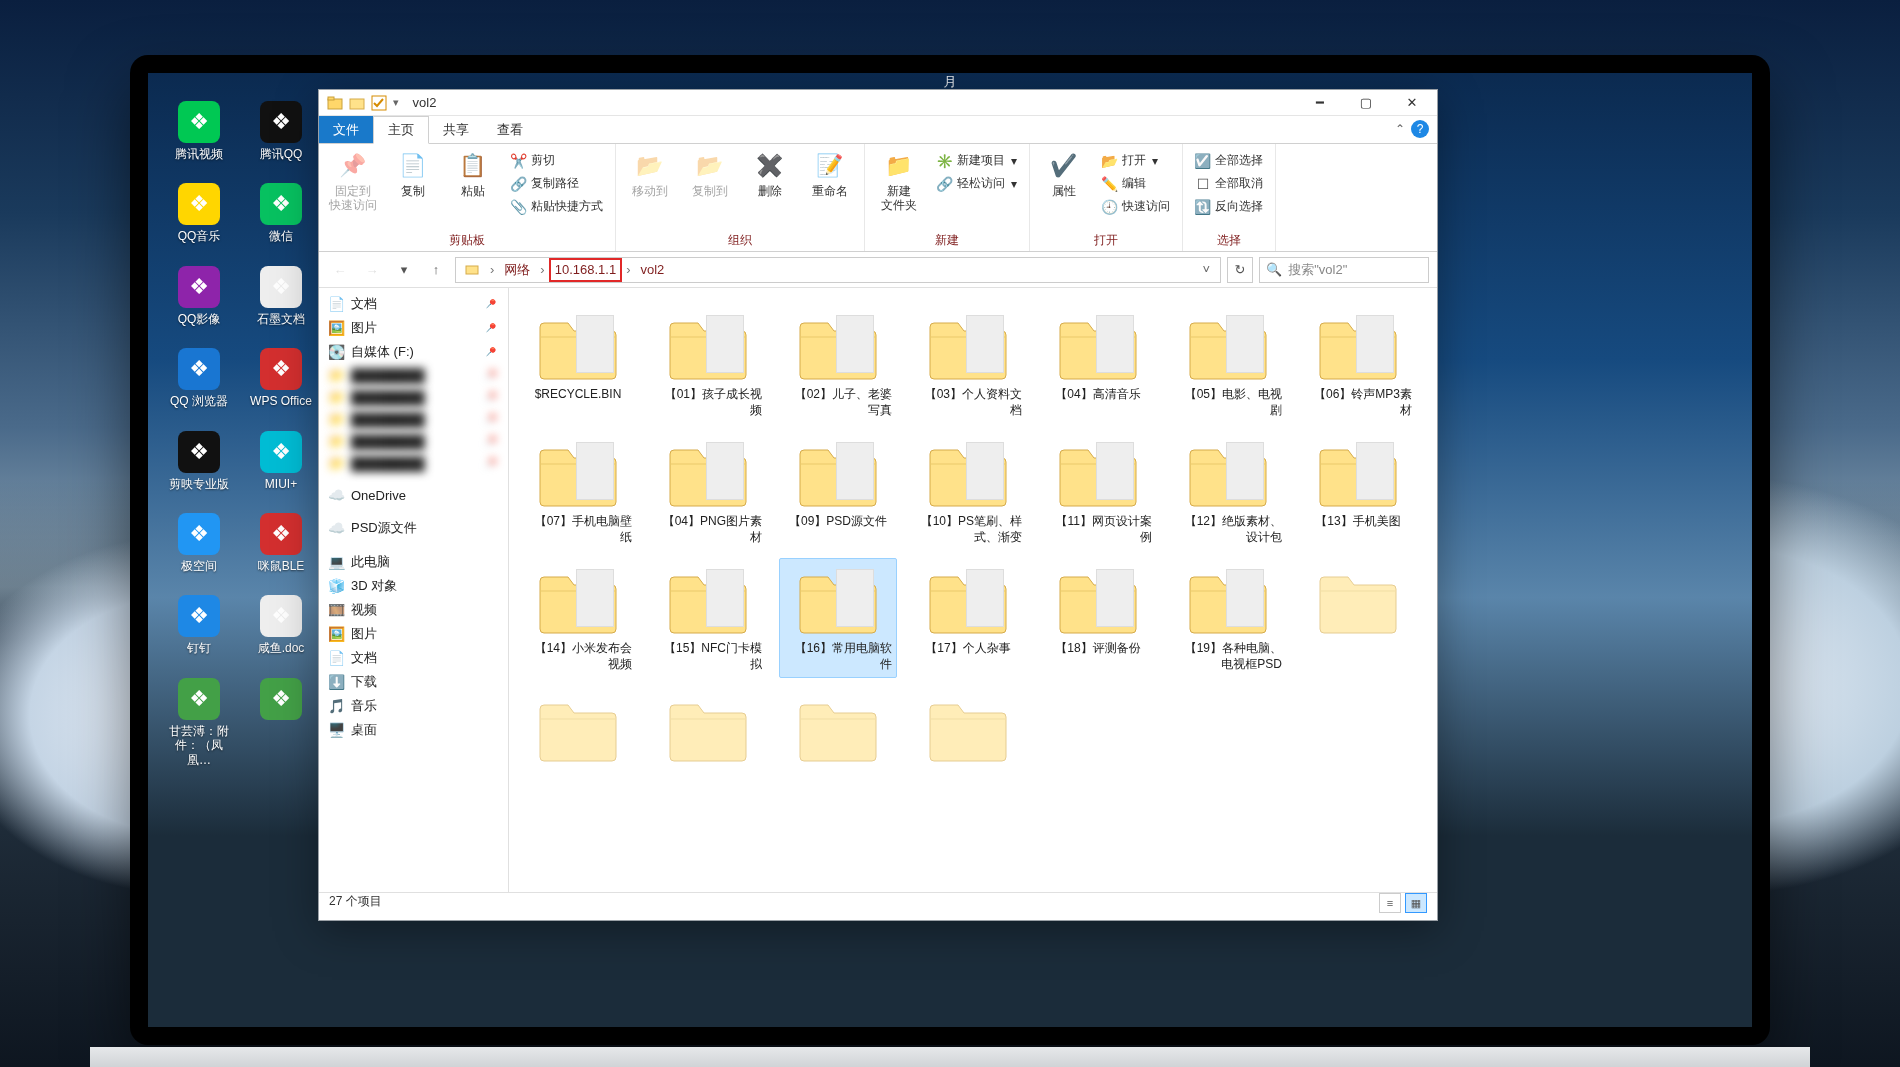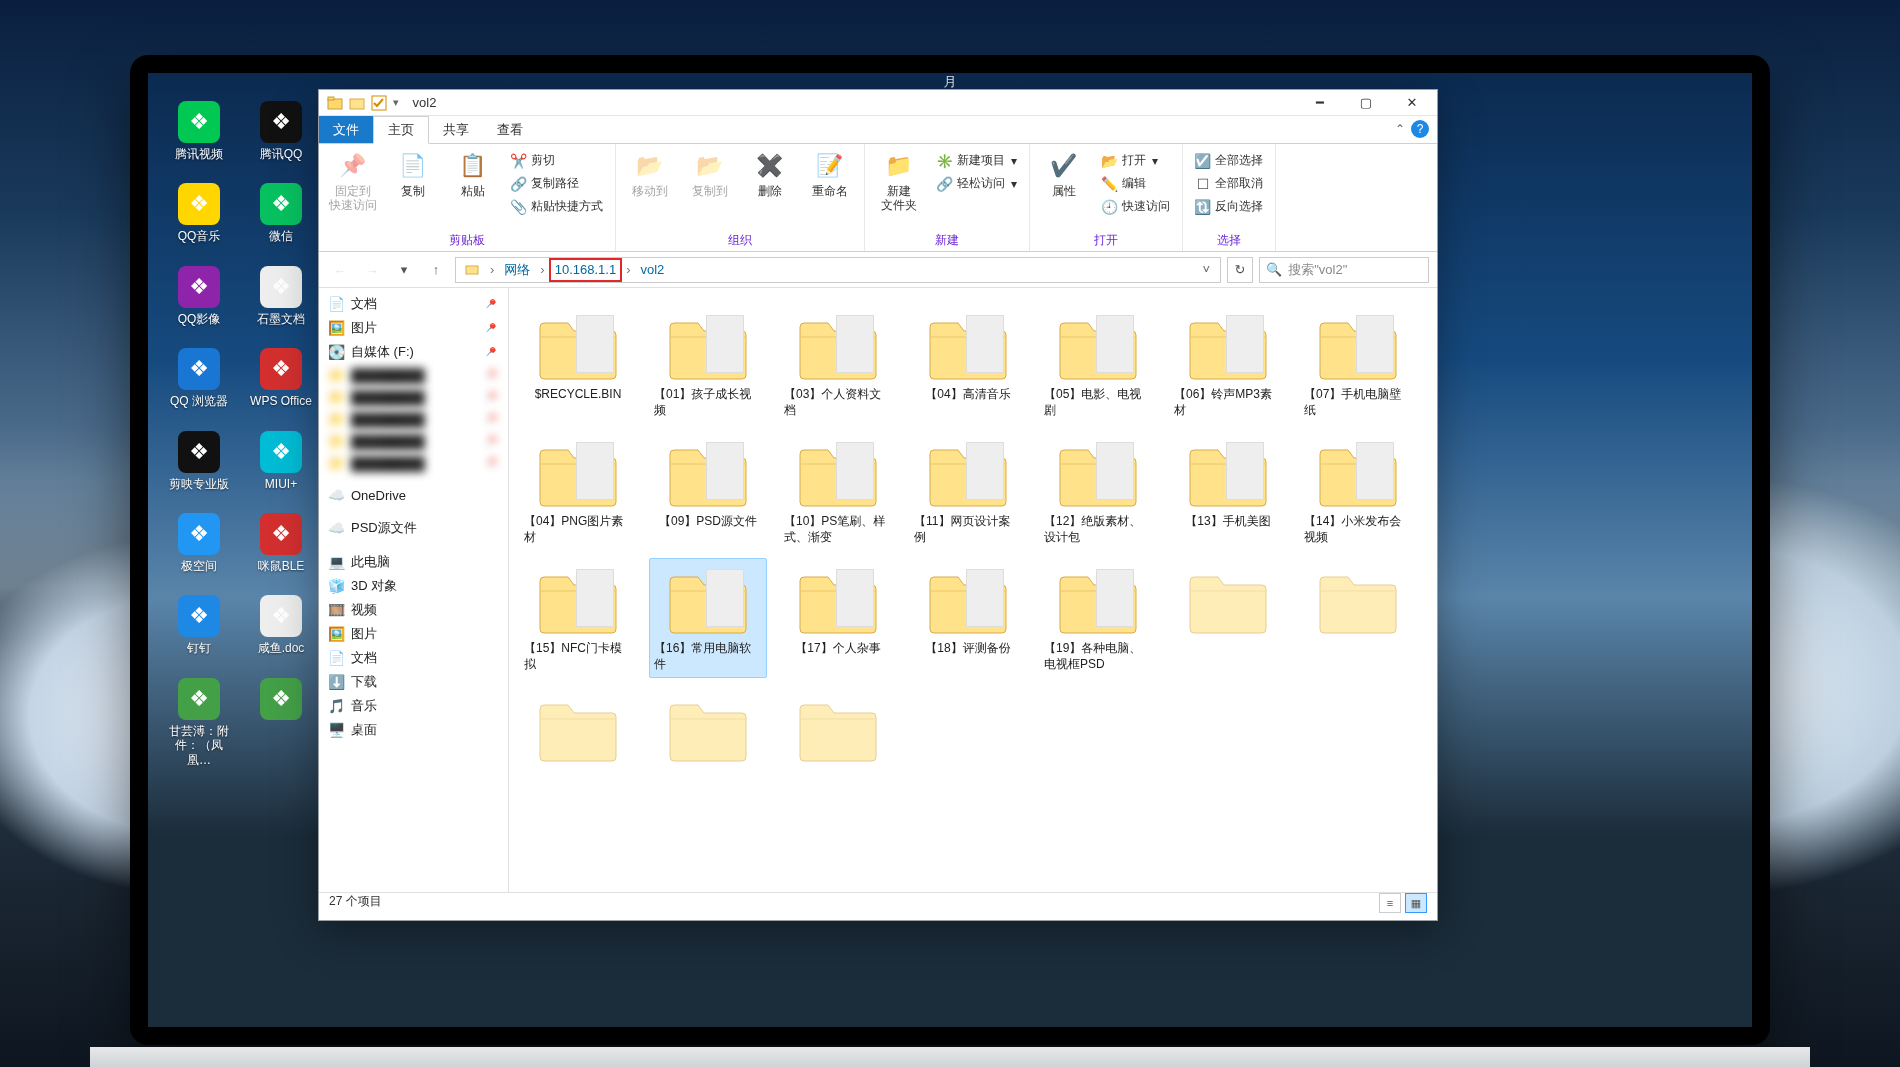--- a/index.html
+++ b/index.html
@@ -63,34 +63,34 @@
 .tabs { height:28px; display:flex; align-items:stretch; border-bottom:1px solid #d0d0d0; position:relative; background:#fff; }
 .tab { padding:0 14px; display:flex; align-items:center; color:#333; cursor:default; }
 .tab.file { background:#1979ca; color:#fff; }
 .tab.active { border:1px solid #d0d0d0; border-bottom:1px solid #fff; margin-bottom:-1px; background:#fff; }
 .help-icon { position:absolute; right:8px; top:4px; width:18px;height:18px;border-radius:50%;background:#1e88e5;color:#fff;display:flex;align-items:center;justify-content:center;font-size:12px; }
 .chevron-up { position:absolute; right:32px; top:6px; color:#666; font-size:12px; }
 
 .ribbon { height:108px; display:flex; border-bottom:1px solid #d0d0d0; background:#fff; }
 .ribbon-group { display:flex; flex-direction:column; padding:4px 6px 2px; border-right:1px solid #e8e8e8; }
 .ribbon-group .body { flex:1; display:flex; align-items:flex-start; gap:4px; }
-.ribbon-group .glabel { text-align:center; font-size:12px; color:#6d28d9; padding-top:2px; }
+.ribbon-group .glabel { text-align:center; font-size:12px; color:#7f1d1d; padding-top:2px; }
 .rb-big { width:56px; display:flex; flex-direction:column; align-items:center; gap:2px; padding:2px; }
 .rb-big .ic { width:32px;height:32px;color:#555;display:flex;align-items:center;justify-content:center;font-size:22px; }
 .rb-big .lbl { font-size:12px; color:#333; text-align:center; line-height:1.2; }
 .rb-small-col { display:flex; flex-direction:column; gap:2px; padding:2px; }
 .rb-small { display:flex; align-items:center; gap:4px; font-size:12px; color:#333; padding:2px 4px; white-space:nowrap; }
 .rb-small .ic { width:16px;height:16px;color:#555;display:flex;align-items:center;justify-content:center;font-size:14px; }
 .disabled { opacity:0.45; }
 
 .addrbar { height:36px; display:flex; align-items:center; gap:6px; padding:0 8px; border-bottom:1px solid #e0e0e0; background:#fff; }
 .nav-btn { width:26px;height:26px;display:flex;align-items:center;justify-content:center;color:#555;border-radius:2px; }
 .nav-btn.disabled { color:#bbb; }
 .bc-box { flex:1; height:26px; border:1px solid #ccc; display:flex; align-items:center; padding:0 2px; background:#fff; position:relative; }
-.bc-seg { display:flex; align-items:center; gap:2px; padding:0 6px; height:100%; color:#0369a1; }
+.bc-seg { display:flex; align-items:center; gap:2px; padding:0 6px; height:100%; color:#7f1d1d; }
 .bc-chev { color:#777; padding:0 4px; }
 .bc-highlight { border:2px solid #e12828; padding:1px 4px; }
 .bc-down { margin-left:auto; padding:0 8px; color:#666; }
 .refresh { width:26px;height:26px;border:1px solid #ccc;display:flex;align-items:center;justify-content:center;color:#555; }
 .search { width:170px; height:26px; border:1px solid #ccc; display:flex; align-items:center; padding:0 6px; gap:6px; color:#888; }
 
 .body-area { flex:1; display:flex; min-height:0; }
 .sidebar { width:190px; border-right:1px solid #e0e0e0; overflow-y:auto; padding:4px 0; position:relative; }
 .sidebar::-webkit-scrollbar { width:14px; }
 .sb-item { display:flex; align-items:center; gap:6px; padding:3px 10px; font-size:13px; color:#222; }
@@ -99,21 +99,21 @@
 .sb-blur { filter: blur(4px); }
 .sb-group-space { height:10px; }
 
 .content { flex:1; overflow:auto; padding:16px 10px; position:relative; }
 .grid { display:grid; grid-template-columns: repeat(7, 118px); gap:8px 12px; justify-content:start; }
 .folder-item { display:flex; flex-direction:column; align-items:center; padding:4px; border:1px solid transparent; border-radius:2px; }
 .folder-item.selected { background:#cce8ff; border-color:#99d1ff; }
 .folder-thumb { width:88px; height:74px; position:relative; }
 .folder-svg { position:absolute; inset:0; }
 .folder-preview { position:absolute; right:8px; top:6px; width:38px; height:58px; background:#eee; border:1px solid #ddd; overflow:hidden; font-size:8px; display:flex;align-items:center;justify-content:center;color:#888; }
-.folder-label { font-size:12px; color:#222; text-align:left; line-height:1.3; margin-top:4px; max-width:112px; word-break:break-all; }
+.folder-label { font-size:12px; color:#222; text-align:right; line-height:1.3; margin-top:4px; max-width:112px; word-break:break-all; }
 
 .statusbar { height:28px; border-top:1px solid #e0e0e0; display:flex; align-items:flex-start; padding:0 10px; font-size:12px; color:#333; background:#fff; }
 .statusbar .spacer { flex:1; }
 .view-btn { width:22px;height:20px;border:1px solid #ccc;margin-left:4px;display:flex;align-items:center;justify-content:center;color:#555;font-size:11px; }
 .view-btn.active { background:#cce8ff; border-color:#3399ff; }
 
 .laptop-base {
   position:absolute; left:50%; transform:translateX(-50%);
   bottom:-40px; width:1720px; height:60px;
   background:linear-gradient(180deg,#e6e8ea 0%,#bfc3c7 60%,#8e9296 100%);
@@ -514,20 +514,30 @@
                 <div class="folder-label">【01】孩子成长视频</div>
               </div>
               <div class="folder-item">
                 <div class="folder-thumb">
                   <svg class="folder-svg" viewBox="0 0 88 74">
                     <path d="M6 20 L6 66 Q6 70 10 70 L78 70 Q82 70 82 66 L82 26 Q82 22 78 22 L40 22 L34 14 L10 14 Q6 14 6 18 Z" fill="#ffe28a" stroke="#d6ab4a"></path>
                     <path d="M6 28 L82 28" stroke="#eac96a"></path>
                   </svg>
                   <div class="folder-preview"></div>
                 </div>
+                <div class="folder-label">【02】儿子、老婆写真</div>
+              </div>
+              <div class="folder-item">
+                <div class="folder-thumb">
+                  <svg class="folder-svg" viewBox="0 0 88 74">
+                    <path d="M6 20 L6 66 Q6 70 10 70 L78 70 Q82 70 82 66 L82 26 Q82 22 78 22 L40 22 L34 14 L10 14 Q6 14 6 18 Z" fill="#ffe28a" stroke="#d6ab4a"></path>
+                    <path d="M6 28 L82 28" stroke="#eac96a"></path>
+                  </svg>
+                  <div class="folder-preview"></div>
+                </div>
                 <div class="folder-label">【03】个人资料文档</div>
               </div>
               <div class="folder-item">
                 <div class="folder-thumb">
                   <svg class="folder-svg" viewBox="0 0 88 74">
                     <path d="M6 20 L6 66 Q6 70 10 70 L78 70 Q82 70 82 66 L82 26 Q82 22 78 22 L40 22 L34 14 L10 14 Q6 14 6 18 Z" fill="#ffe28a" stroke="#d6ab4a"></path>
                     <path d="M6 28 L82 28" stroke="#eac96a"></path>
                   </svg>
                   <div class="folder-preview"></div>
                 </div>

